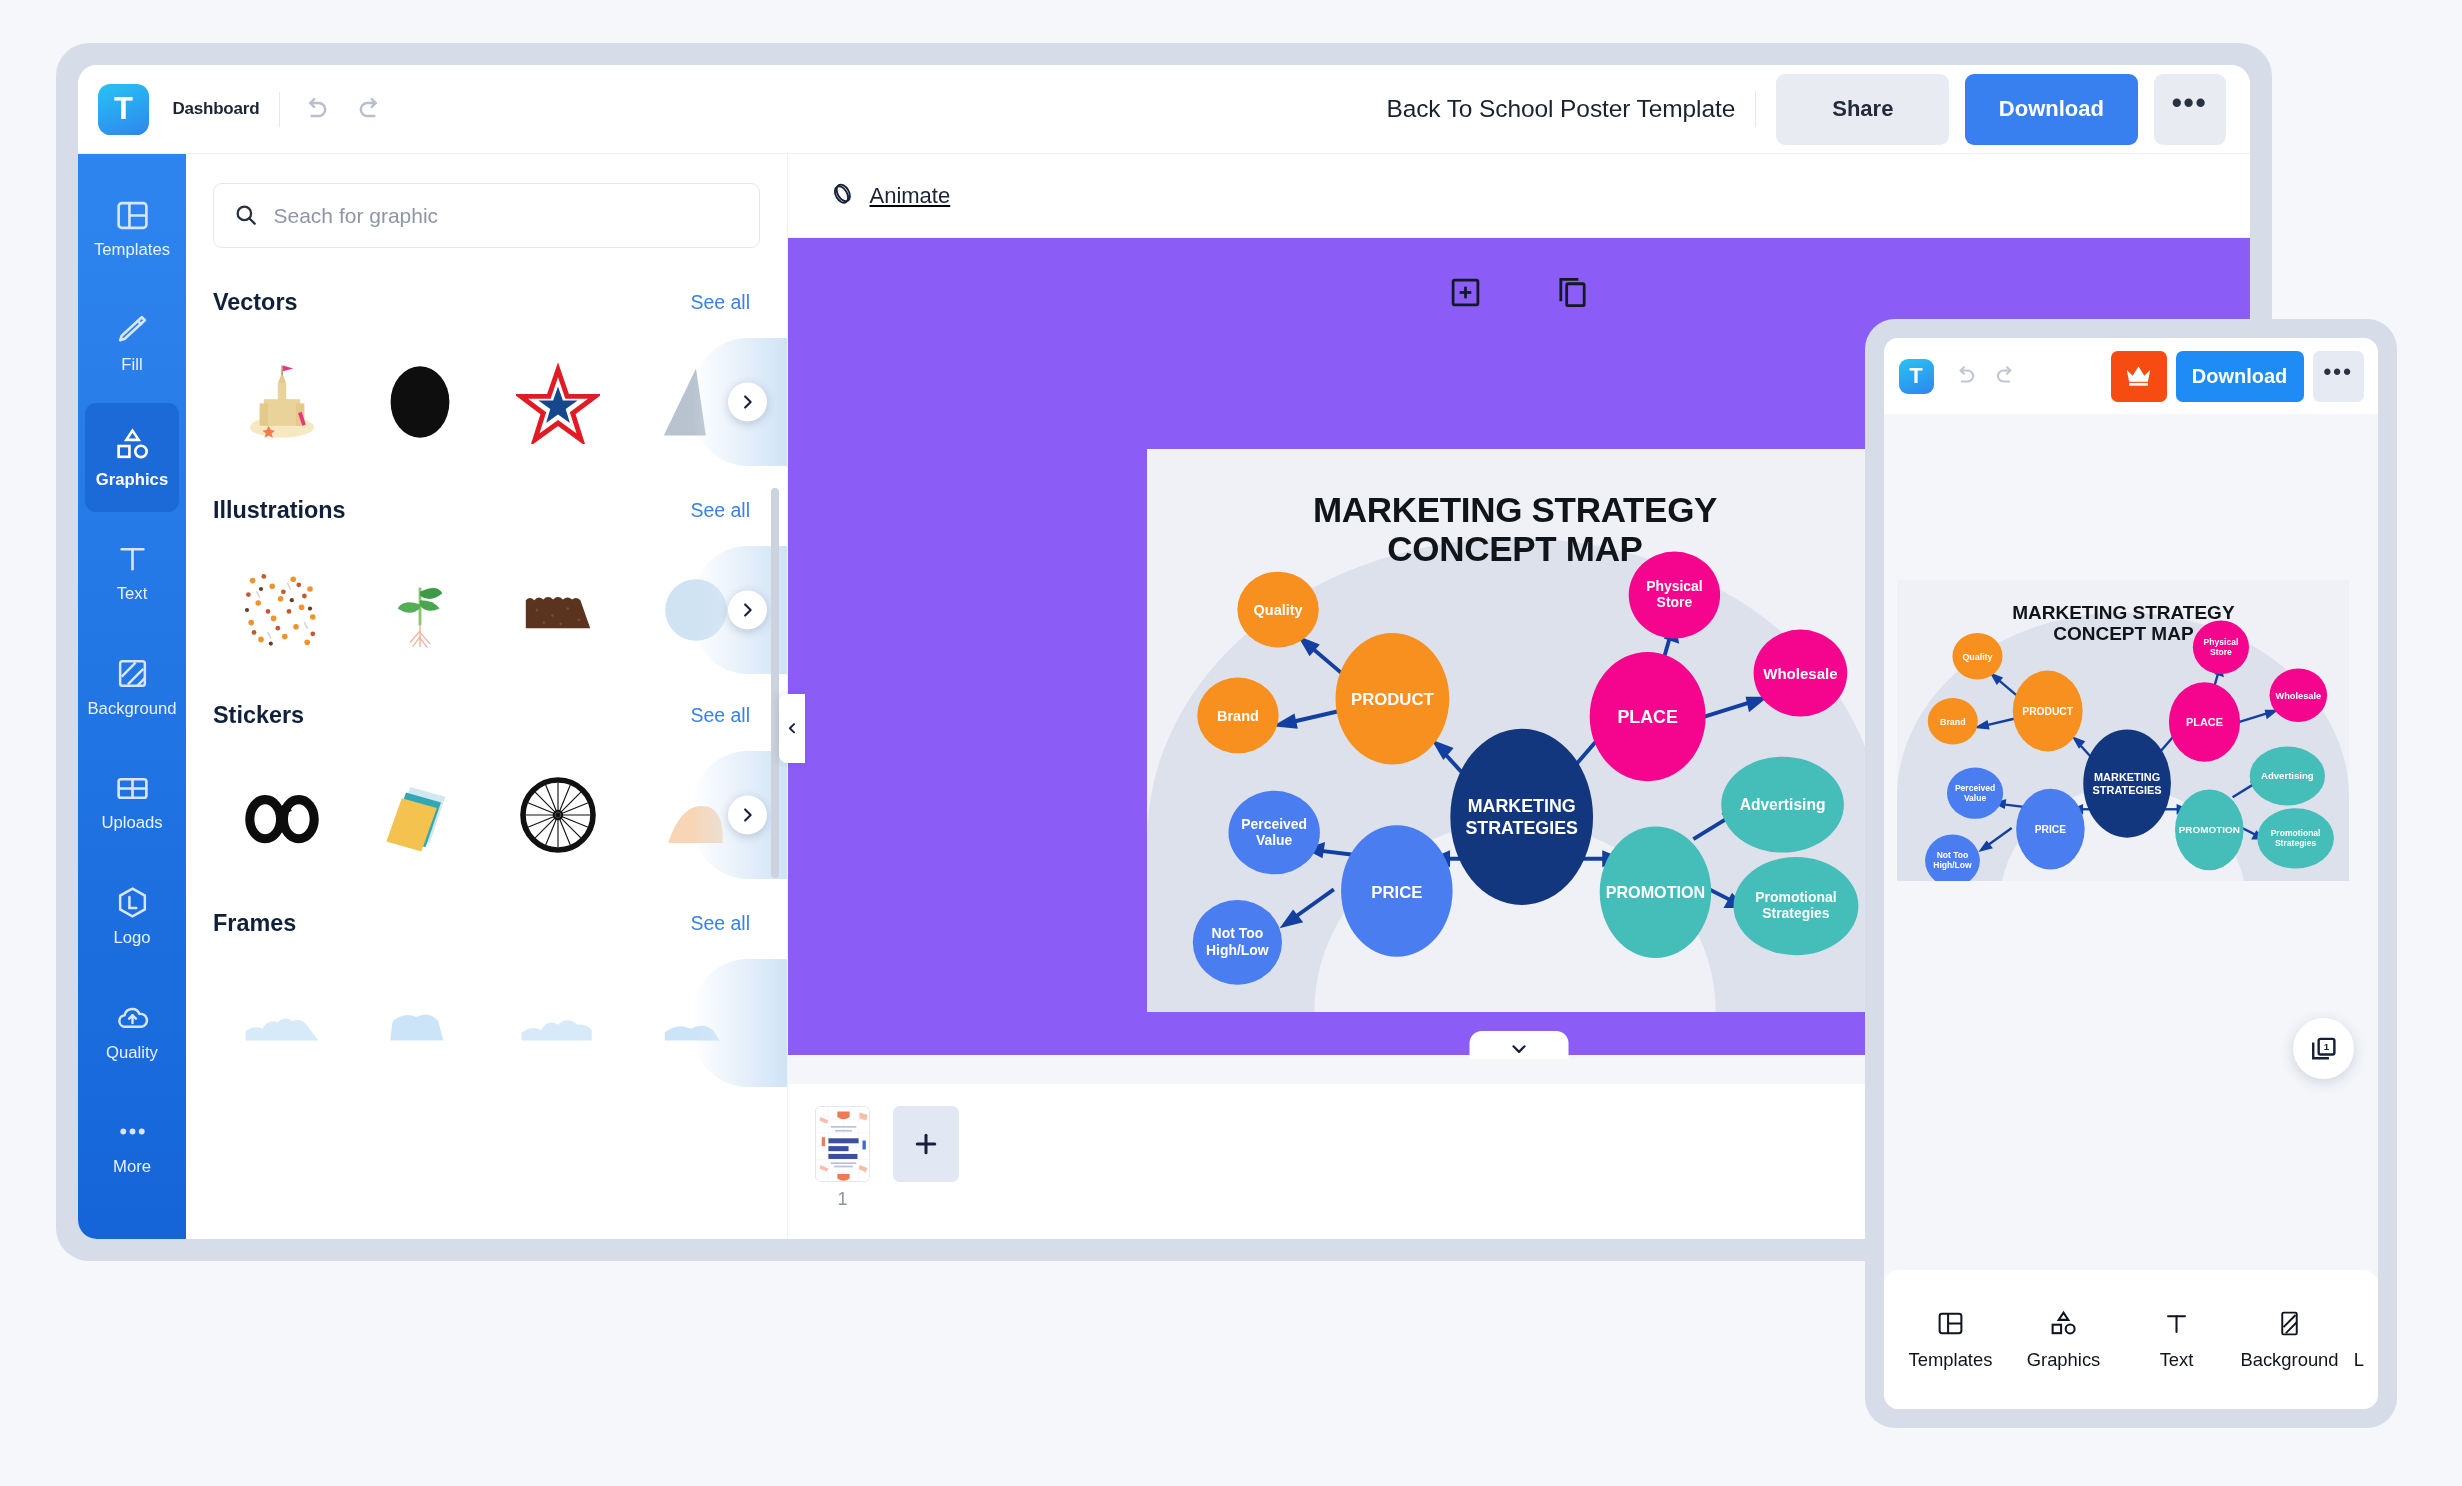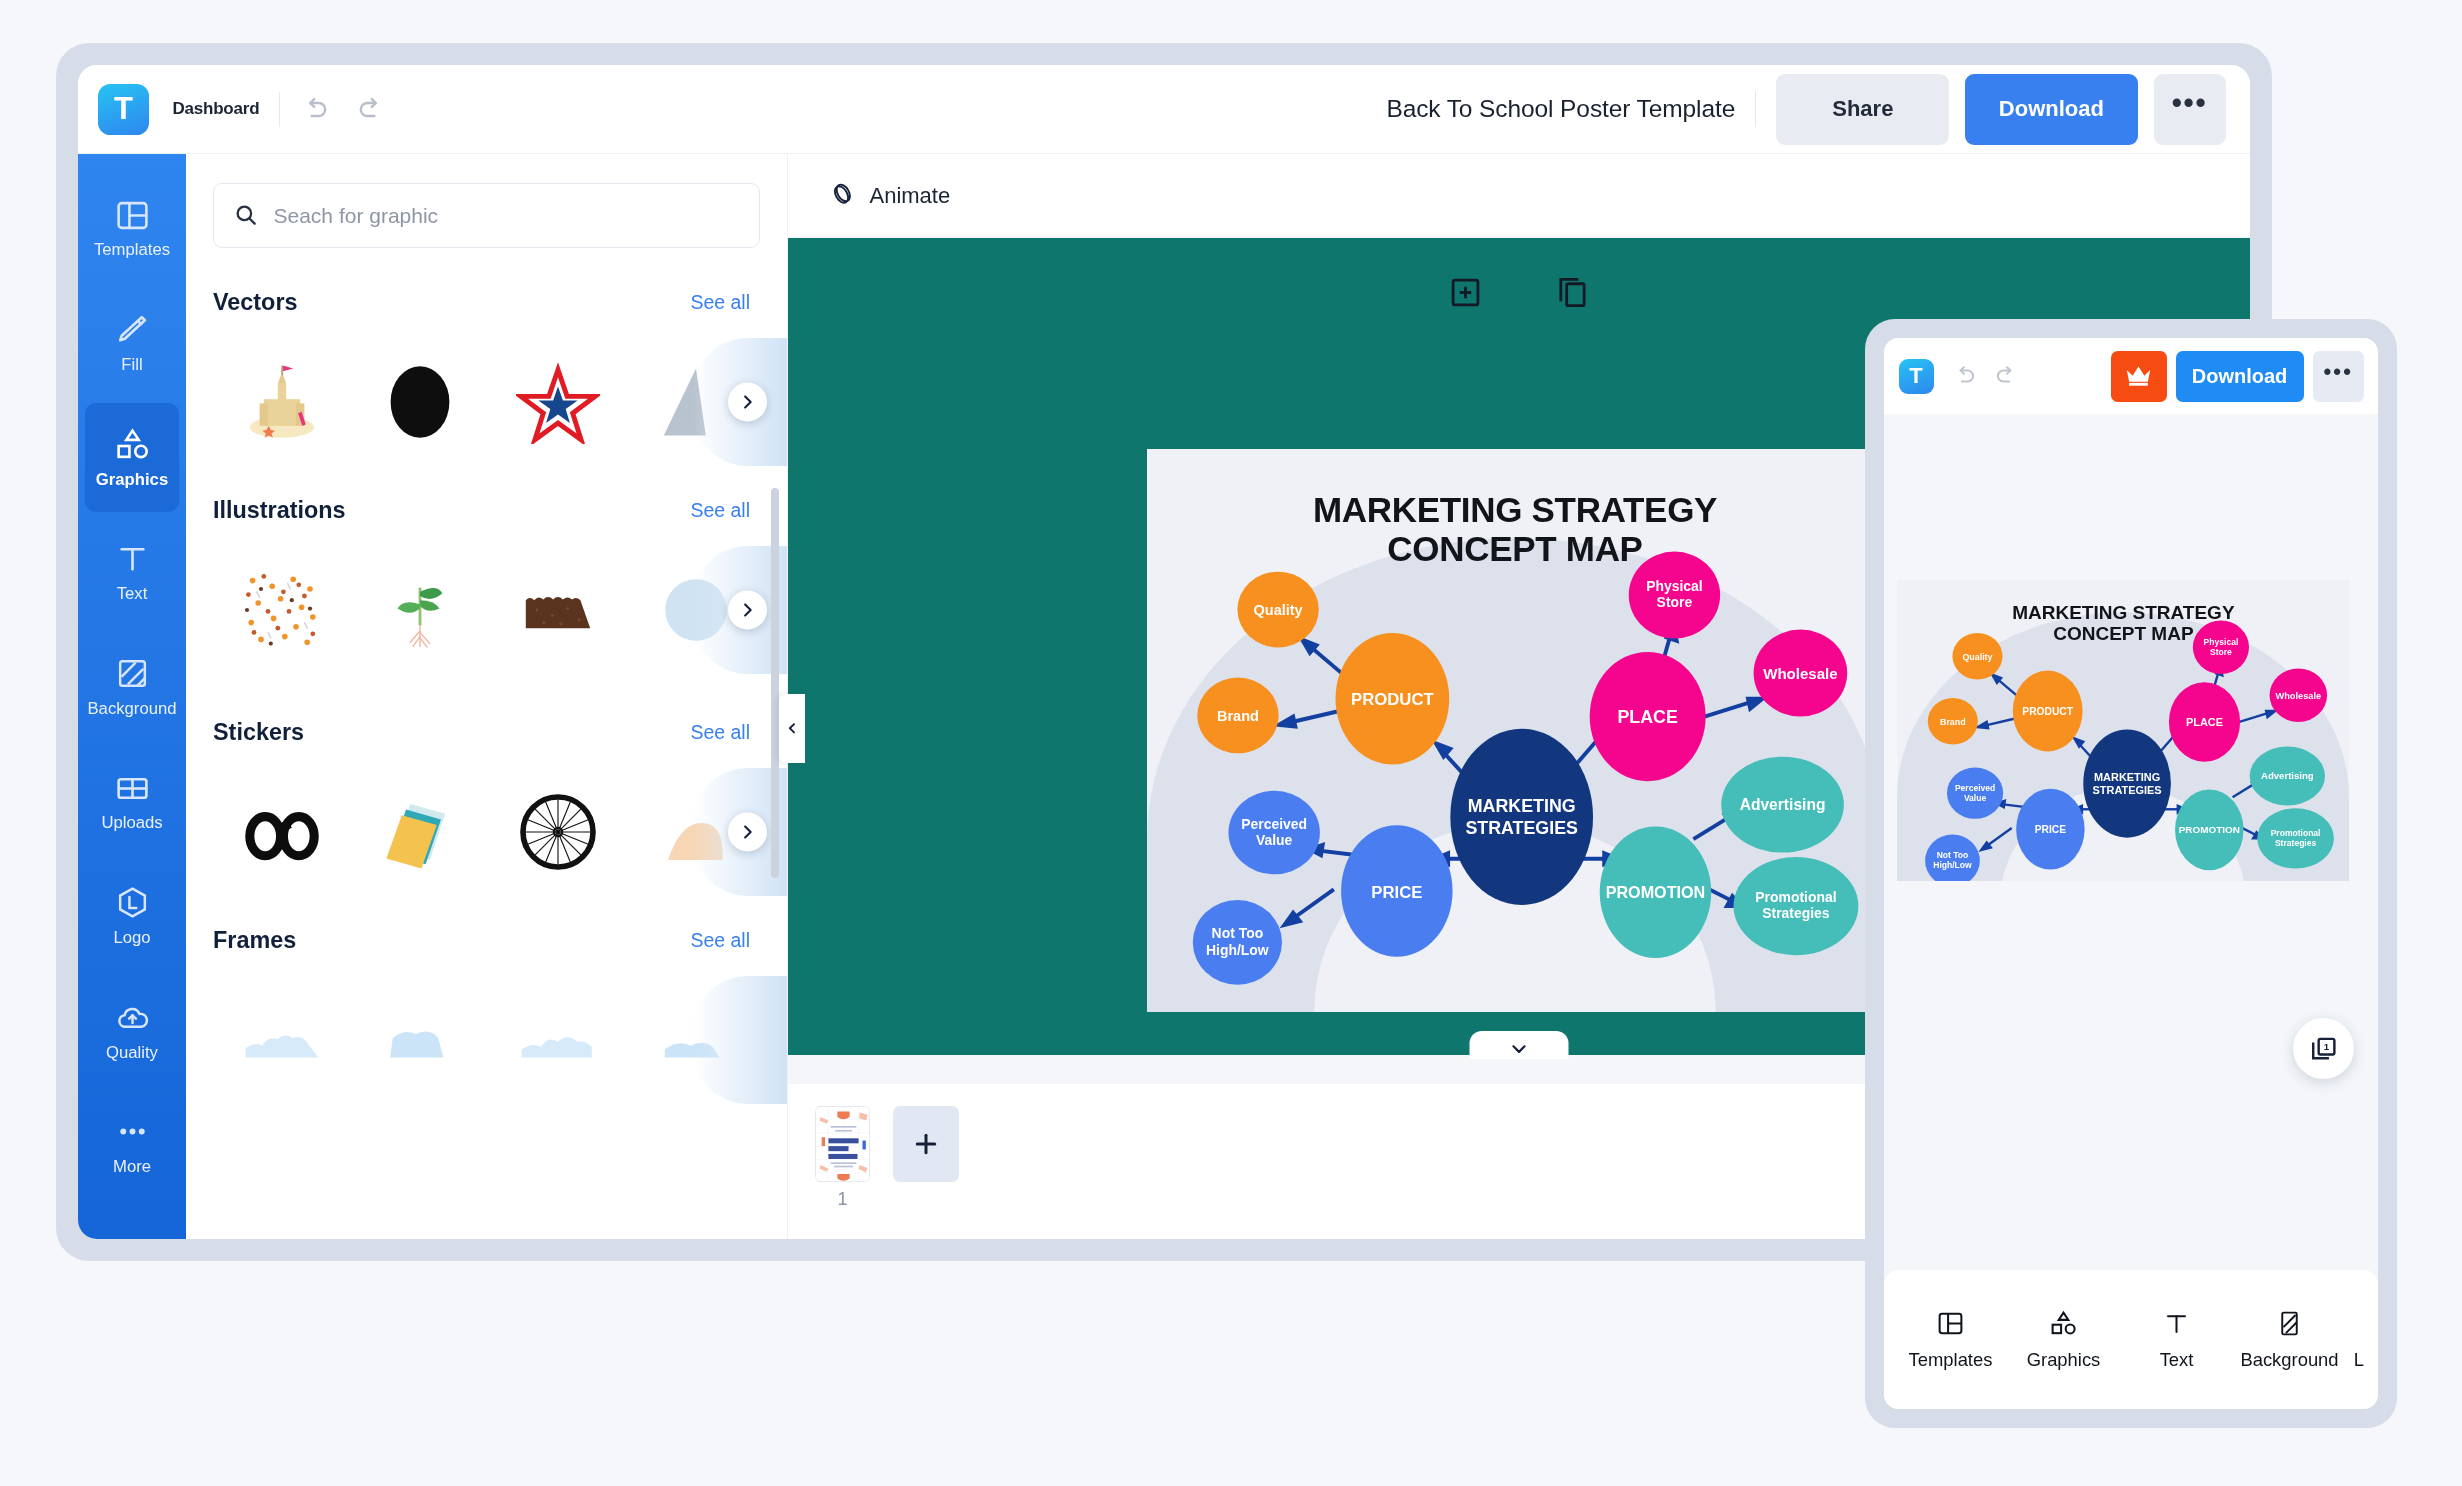--- a/index.html
+++ b/index.html
@@ -120,21 +120,21 @@
   .collapse-handle {
     position: absolute; left: 701px; top: 629px; width: 26px; height: 69px;
     background: #fff; border-radius: 7.8px 0 0 7.8px;
     box-shadow: -2.2px 0 7.8px rgba(40,60,100,.12);
     display: flex; align-items: center; justify-content: center; cursor: pointer; z-index: 5;
   }
   .collapse-handle svg { width: 14.5px; height: 14.5px; }
 
   
   .canvas-area {
-    position: absolute; left: 710px; top: 89px; right: 0; bottom: 0; background: #0f766e;
+    position: absolute; left: 710px; top: 89px; right: 0; bottom: 0; background: #8b5cf6; text-decoration: underline;
   }
   .animate-bar {
     height: 84px; background: #fff; display: flex; align-items: center;
     padding-left: 40px; gap: 14.5px; border-bottom: 1.1px solid #eef1f6;
   }
   .animate-bar svg { width: 27px; height: 27px; }
   .animate-lbl { font-size: 22px; color: #1b2434; font-weight: 400; }
 
   .page-tools { display: flex; justify-content: center; gap: 72px; margin-top: 37px; }
   .page-tool { width: 35px; height: 35px; cursor: pointer; }
@@ -533,21 +533,21 @@
             </div>
             <div class="fade-right"></div>
             <div class="chev-btn">
               <svg viewBox="0 0 24 24" fill="none" stroke="#14203a" stroke-width="2.6" stroke-linecap="round" stroke-linejoin="round">
                   <polyline points="9 5 16 12 9 19"></polyline>
                 </svg>
             </div>
           </div>
         </div>
 
-        <div style="margin-top:45px">
+        <div style="margin-top:28px">
           <div class="sec-head">
             <span class="sec-title">Stickers</span>
             <span class="sec-all">See all</span>
           </div>
           <div class="thumb-row">
             <div class="thumb">
               <svg viewBox="0 0 120 120" width="84" height="84">
                 <ellipse cx="36" cy="66" rx="22" ry="28" fill="none" stroke="#0d0d0d" stroke-width="13"></ellipse>
                 <ellipse cx="84" cy="66" rx="22" ry="28" fill="none" stroke="#0d0d0d" stroke-width="13"></ellipse>
                 <path d="M58 56 q6 -12 12 0" fill="none" stroke="#0d0d0d" stroke-width="9"></path>

